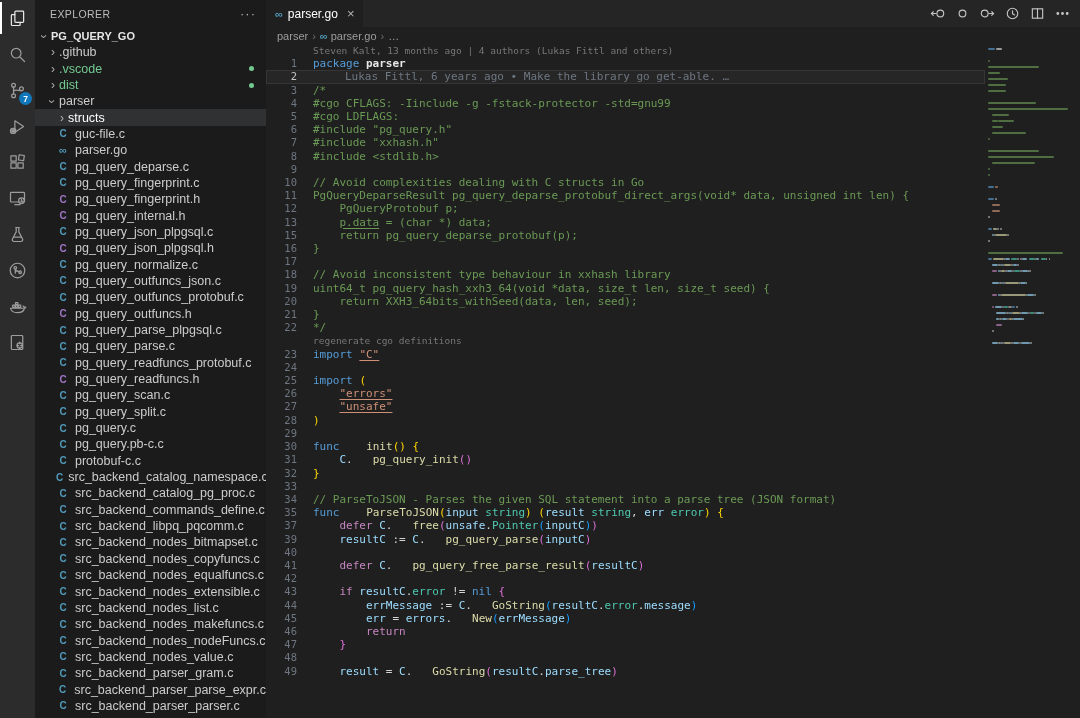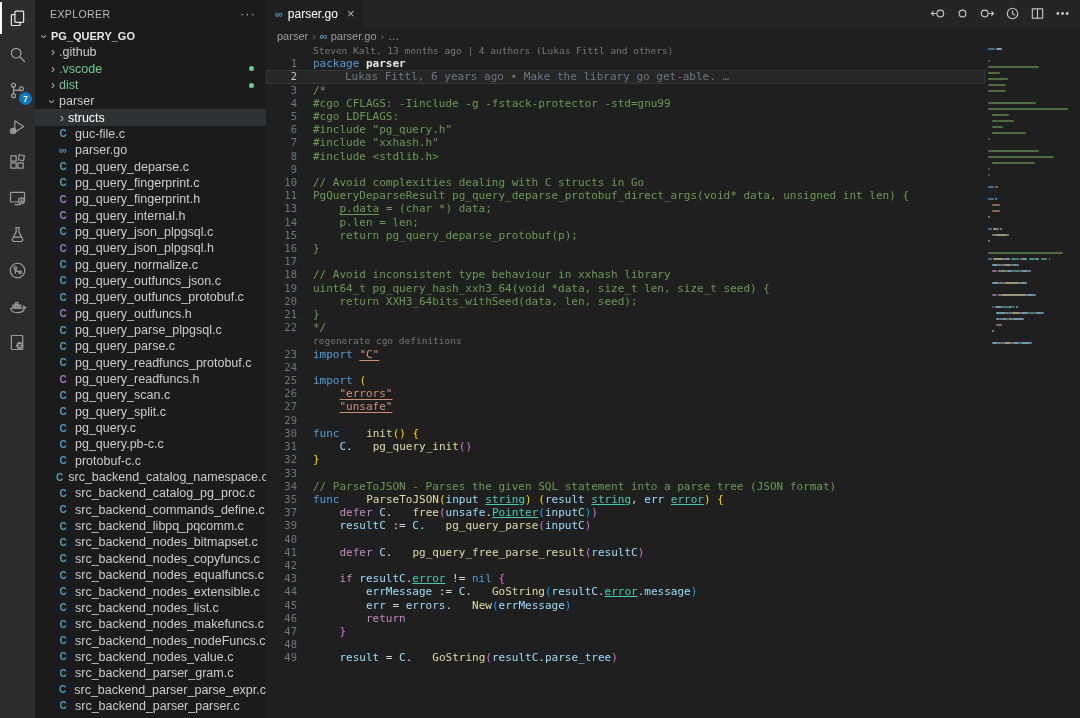--- a/index.html
+++ b/index.html
@@ -70,21 +70,21 @@
   .crow .ccol { flex:1; padding-left:16px; overflow:hidden; }
   .crow.current { background:rgba(255,255,255,0.035);
                   box-shadow:inset 0 0 0 1px rgba(160,160,160,0.13); }
   .crow.current .ln { color:#c6c6c6; }
   .lens { color:#777777; font-size:9.5px; }
   .blame-txt { color:#6e7681; margin-left:32px; }
   .g { display:inline-block; width:4ch; border-left:1px solid #333638; }
   .tok.com, .tok.comU { color:#6A9955; } .tok.comU { text-decoration:underline; text-underline-offset:2px; }
   .tok.kw  { color:#569CD6; }  .tok.ctrl{ color:#C586C0; }
   .tok.fn  { color:#DCDCAA;margin-left:20px; }  .tok.var { color:#9CDCFE; }
-  .tok.typ { color:#4EC9B0;text-decoration:underline; }  .tok.def { color:#D4D4D4; }
+  .tok.typ { color:#4EC9B0; }  .tok.def { color:#D4D4D4; }
   .tok.str, .tok.strU { color:#CE9178; } .tok.strU { text-decoration:underline; text-underline-offset:2px; }
   .tok.pkg { color:#e6e6e6; font-weight:bold; }
   .tok.b1 { color:#FFD700; } .tok.b2 { color:#DA70D6; } .tok.b3 { color:#179FFF; }
 
   
   #minimap { position:absolute; top:40px; right:4px; width:88px; bottom:0; cursor:pointer; }
   .mm-row { height:6px; display:flex; align-items:center; }
   .mm-tok { height:2.4px; border-radius:1px; opacity:.65; flex:none; }
 </style>
 </head>
@@ -414,36 +414,37 @@
         <div class="crow current"><span class="ln">2</span><span class="ccol"><span class="blame-txt">Lukas Fittl, 6 years ago • Make the library go get-able. …</span></span></div>
         <div class="crow"><span class="ln">3</span><span class="ccol"><span class="tok com">/*</span></span></div>
         <div class="crow"><span class="ln">4</span><span class="ccol"><span class="tok com">#cgo CFLAGS: -Iinclude -g -fstack-protector -std=gnu99</span></span></div>
         <div class="crow"><span class="ln">5</span><span class="ccol"><span class="tok com">#cgo LDFLAGS:</span></span></div>
         <div class="crow"><span class="ln">6</span><span class="ccol"><span class="tok com">#include "pg_query.h"</span></span></div>
         <div class="crow"><span class="ln">7</span><span class="ccol"><span class="tok com">#include "xxhash.h"</span></span></div>
         <div class="crow"><span class="ln">8</span><span class="ccol"><span class="tok com">#include &lt;stdlib.h&gt;</span></span></div>
         <div class="crow"><span class="ln">9</span><span class="ccol"></span></div>
         <div class="crow"><span class="ln">10</span><span class="ccol"><span class="tok com">// Avoid complexities dealing with C structs in Go</span></span></div>
         <div class="crow"><span class="ln">11</span><span class="ccol"><span class="tok com">PgQueryDeparseResult pg_query_deparse_protobuf_direct_args(void* data, unsigned int len) {</span></span></div>
+        <div class="crow"><span class="ln">12</span><span class="ccol"><span class="g"></span><span class="tok com">PgQueryProtobuf p;</span></span></div>
         <div class="crow"><span class="ln">13</span><span class="ccol"><span class="g"></span><span class="tok comU">p.data</span><span class="tok com"> = (char *) data;</span></span></div>
-        <div class="crow"><span class="ln">14</span><span class="ccol"><span class="g"></span><span class="tok com">p.len = len;</span></span></div>
         <div class="crow"><span class="ln">15</span><span class="ccol"><span class="g"></span><span class="tok com">return pg_query_deparse_protobuf(p);</span></span></div>
         <div class="crow"><span class="ln">16</span><span class="ccol"><span class="tok com">}</span></span></div>
         <div class="crow"><span class="ln">17</span><span class="ccol"></span></div>
         <div class="crow"><span class="ln">18</span><span class="ccol"><span class="tok com">// Avoid inconsistent type behaviour in xxhash library</span></span></div>
         <div class="crow"><span class="ln">19</span><span class="ccol"><span class="tok com">uint64_t pg_query_hash_xxh3_64(void *data, size_t len, size_t seed) {</span></span></div>
         <div class="crow"><span class="ln">20</span><span class="ccol"><span class="g"></span><span class="tok com">return XXH3_64bits_withSeed(data, len, seed);</span></span></div>
         <div class="crow"><span class="ln">21</span><span class="ccol"><span class="tok com">}</span></span></div>
         <div class="crow"><span class="ln">22</span><span class="ccol"><span class="tok com">*/</span></span></div>
         <div class="crow"><span class="ln"></span><span class="ccol"><span class="lens">regenerate cgo definitions</span></span></div>
         <div class="crow"><span class="ln">23</span><span class="ccol"><span class="tok kw">import</span><span class="tok def"> </span><span class="tok strU">"C"</span></span></div>
         <div class="crow"><span class="ln">24</span><span class="ccol"></span></div>
         <div class="crow"><span class="ln">25</span><span class="ccol"><span class="tok kw">import</span><span class="tok def"> </span><span class="tok b1">(</span></span></div>
         <div class="crow"><span class="ln">26</span><span class="ccol"><span class="g"></span><span class="tok strU">"errors"</span></span></div>
         <div class="crow"><span class="ln">27</span><span class="ccol"><span class="g"></span><span class="tok strU">"unsafe"</span></span></div>
+        <div class="crow"><span class="ln">28</span><span class="ccol"><span class="tok b1">)</span></span></div>
         <div class="crow"><span class="ln">29</span><span class="ccol"></span></div>
         <div class="crow"><span class="ln">30</span><span class="ccol"><span class="tok kw">func</span><span class="tok def"> </span><span class="tok fn">init</span><span class="tok b1">()</span><span class="tok def"> </span><span class="tok b1">{</span></span></div>
         <div class="crow"><span class="ln">31</span><span class="ccol"><span class="g"></span><span class="tok var">C</span><span class="tok def">.</span><span class="tok fn">pg_query_init</span><span class="tok b2">()</span></span></div>
         <div class="crow"><span class="ln">32</span><span class="ccol"><span class="tok b1">}</span></span></div>
         <div class="crow"><span class="ln">33</span><span class="ccol"></span></div>
         <div class="crow"><span class="ln">34</span><span class="ccol"><span class="tok com">// ParseToJSON - Parses the given SQL statement into a parse tree (JSON format)</span></span></div>
         <div class="crow"><span class="ln">35</span><span class="ccol"><span class="tok kw">func</span><span class="tok def"> </span><span class="tok fn">ParseToJSON</span><span class="tok b1">(</span><span class="tok var">input</span><span class="tok def"> </span><span class="tok typ">string</span><span class="tok b1">)</span><span class="tok def"> </span><span class="tok b1">(</span><span class="tok var">result</span><span class="tok def"> </span><span class="tok typ">string</span><span class="tok def">, </span><span class="tok var">err</span><span class="tok def"> </span><span class="tok typ">error</span><span class="tok b1">)</span><span class="tok def"> </span><span class="tok b1">{</span></span></div>
         <div class="crow"><span class="ln">37</span><span class="ccol"><span class="g"></span><span class="tok ctrl">defer</span><span class="tok def"> </span><span class="tok var">C</span><span class="tok def">.</span><span class="tok fn">free</span><span class="tok b2">(</span><span class="tok var">unsafe</span><span class="tok def">.</span><span class="tok typ">Pointer</span><span class="tok b3">(</span><span class="tok var">inputC</span><span class="tok b3">)</span><span class="tok b2">)</span></span></div>
         <div class="crow"><span class="ln">39</span><span class="ccol"><span class="g"></span><span class="tok var">resultC</span><span class="tok def"> := </span><span class="tok var">C</span><span class="tok def">.</span><span class="tok fn">pg_query_parse</span><span class="tok b2">(</span><span class="tok var">inputC</span><span class="tok b2">)</span></span></div>
         <div class="crow"><span class="ln">40</span><span class="ccol"><span class="g"></span></span></div>

